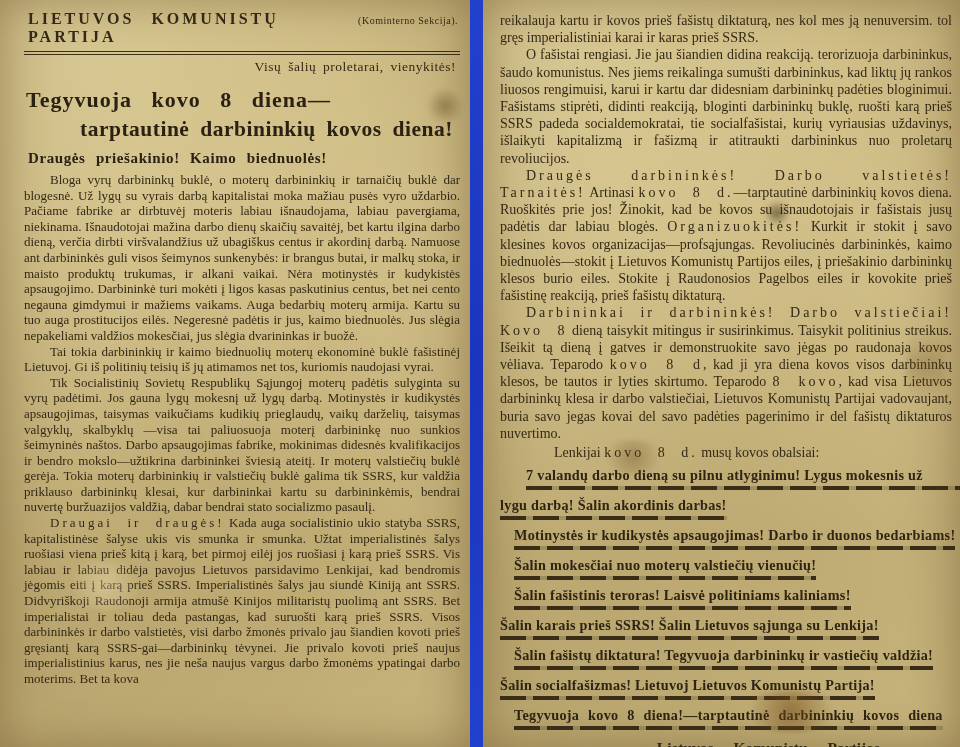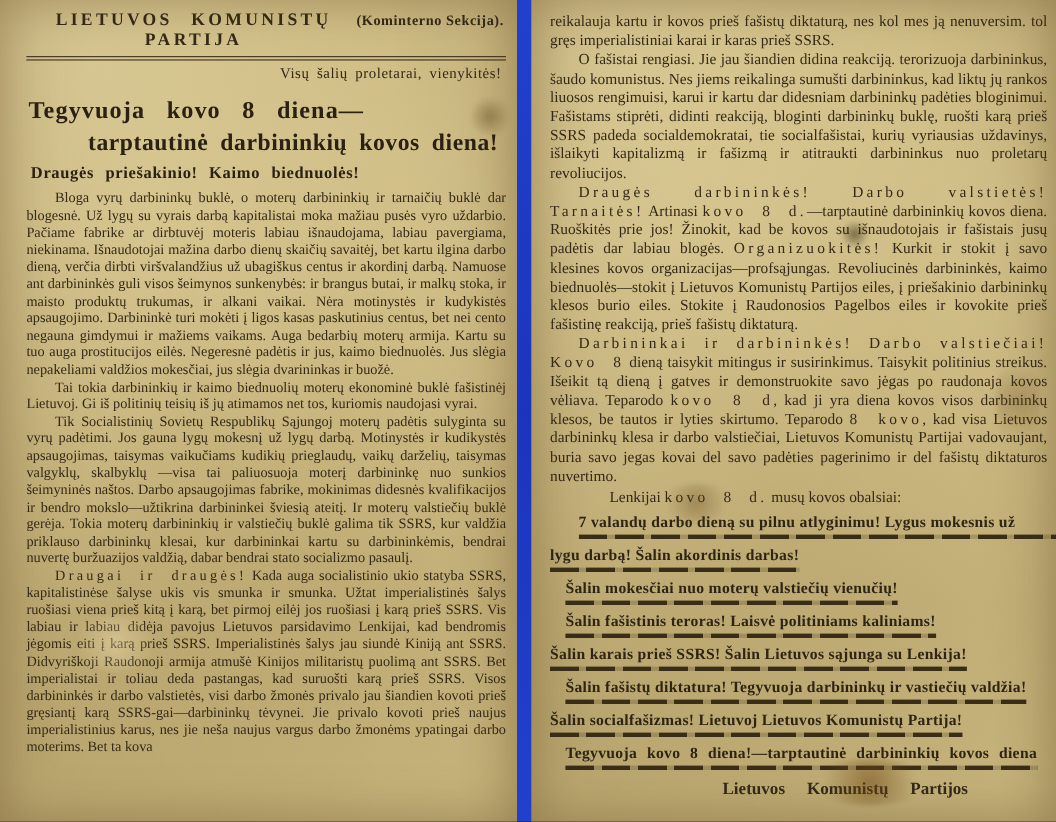--- a/index.html
+++ b/index.html
@@ -30,22 +30,22 @@
   .st1{ left:428px; top:86px;  width:34px; height:40px; background:radial-gradient(circle, rgba(90,62,22,.45), transparent 70%);}
   .st2{ left:736px; top:690px; width:110px; height:42px; background:radial-gradient(circle, rgba(112,74,22,.55), transparent 70%);}
   .st3{ left:764px; top:200px; width:26px; height:26px; background:radial-gradient(circle, rgba(40,30,12,.55), transparent 70%);}
   .st4{ left:598px; top:440px; width:70px; height:34px; background:radial-gradient(circle, rgba(96,66,24,.35), transparent 70%);}
   .st5{ left:60px;  top:560px; width:90px; height:50px; background:radial-gradient(circle, rgba(255,242,200,.35), transparent 70%);}
   .st6{ left:905px; top:320px; width:40px; height:90px; background:radial-gradient(circle, rgba(104,76,30,.30), transparent 70%);}
 
   
   .mast-row{ display:flex; justify-content:space-between; align-items:baseline;
              border-bottom:4px double #3c2f1a; padding:2px 2px 5px 4px;}
-  .mast{ font-weight:700; font-size:16px; letter-spacing:3px; word-spacing:10px;text-align:center; }
-  .mast-note{ font-size:13px; letter-spacing:.5px; white-space:nowrap;font-weight:bold; }
+  .mast{ font-weight:700; font-size:16px; letter-spacing:3px; word-spacing:10px; }
+  .mast-note{ font-size:10px; letter-spacing:.5px; white-space:nowrap; }
   .motto{ text-align:right; font-size:13.5px; padding:4px 4px 0 0; letter-spacing:.5px; word-spacing:3px;}
 
   .title1{ margin:12px 0 0 2px; font-size:22px; font-weight:700; letter-spacing:1px; word-spacing:13px; color:#2b2113;}
   .title2{ margin:4px 0 0 56px; font-size:21.5px; font-weight:700; letter-spacing:.5px; word-spacing:5px; color:#2b2113;}
   .salut{ margin:8px 0 5px 4px; font-size:15px; font-weight:700; word-spacing:6px; letter-spacing:.6px; color:#2b2113;}
 
   
   .body-l p, .body-r p{ margin:0; text-align:justify; }
   .body-l p{ font-size:13px;  line-height:15.6px; }
   .body-r p{ font-size:14px; line-height:17.2px; }
@@ -97,20 +97,21 @@
       <p>reikalauja kartu ir kovos prieš fašistų diktaturą, nes kol mes ją nenuversim. tol gręs imperialistiniai karai ir karas prieš SSRS.</p>
       <p class="ind">O fašistai rengiasi. Jie jau šiandien didina reakciją. terorizuoja darbininkus, šaudo komunistus. Nes jiems reikalinga sumušti darbininkus, kad liktų jų rankos liuosos rengimuisi, karui ir kartu dar didesniam darbininkų padėties bloginimui. Fašistams stiprėti, didinti reakciją, bloginti darbininkų buklę, ruošti karą prieš SSRS padeda socialdemokratai, tie socialfašistai, kurių vyriausias uždavinys, išlaikyti kapitalizmą ir fašizmą ir atitraukti darbininkus nuo proletarų revoliucijos.</p>
       <p class="ind"><span class="sp">Draugės darbininkės! Darbo valstietės! Tarnaitės!</span><span> Artinasi </span><span class="sp">kovo 8 d.</span><span>—tarptautinė darbininkių kovos diena. Ruoškitės prie jos! Žinokit, kad be kovos su išnaudotojais ir fašistais jusų padėtis dar labiau blogės. </span><span class="sp">Organizuokitės!</span><span> Kurkit ir stokit į savo klesines kovos organizacijas—profsąjungas. Revoliucinės darbininkės, kaimo biednuolės—stokit į Lietuvos Komunistų Partijos eiles, į priešakinio darbininkų klesos burio eiles. Stokite į Raudonosios Pagelbos eiles ir kovokite prieš fašistinę reakciją, prieš fašistų diktaturą.</span></p>
       <p class="ind"><span class="sp">Darbininkai ir darbininkės! Darbo valstiečiai!</span><span class="sp"> Kovo 8</span><span> dieną taisykit mitingus ir susirinkimus. Taisykit politinius streikus. Išeikit tą dieną į gatves ir demonstruokite savo jėgas po raudonaja kovos vėliava. Teparodo </span><span class="sp">kovo 8 d</span><span>, kad ji yra diena kovos visos darbininkų klesos, be tautos ir lyties skirtumo. Teparodo </span><span class="sp">8 kovo</span><span>, kad visa Lietuvos darbininkų klesa ir darbo valstiečiai, Lietuvos Komunistų Partijai vadovaujant, buria savo jegas kovai del savo padėties pagerinimo ir del fašistų diktaturos nuvertimo.</span></p>
       <p class="obalsiai"><span>Lenkijai </span><span class="sp">kovo 8 d.</span><span> musų kovos obalsiai:</span></p>
     </div>
 
     <div class="slogans">
       <div class="slogan first">7 valandų darbo dieną su pilnu atlyginimu! Lygus mokesnis už</div>
       <div class="slogan noind">lygu darbą! Šalin akordinis darbas!</div>
+      <div class="slogan">Motinystės ir kudikystės apsaugojimas! Darbo ir duonos bedarbiams!</div>
       <div class="slogan">Šalin mokesčiai nuo moterų valstiečių vienučių!</div>
       <div class="slogan">Šalin fašistinis teroras! Laisvė politiniams kaliniams!</div>
       <div class="slogan noind">Šalin karais prieš SSRS! Šalin Lietuvos sąjunga su Lenkija!</div>
       <div class="slogan">Šalin fašistų diktatura! Tegyvuoja darbininkų ir vastiečių valdžia!</div>
       <div class="slogan noind">Šalin socialfašizmas! Lietuvoj Lietuvos Komunistų Partija!</div>
       <div class="slogan wide">Tegyvuoja kovo 8 diena!—tarptautinė darbininkių kovos diena</div>
     </div>
 
     <div class="sig1">Lietuvos Komunistų Partijos</div>
 

